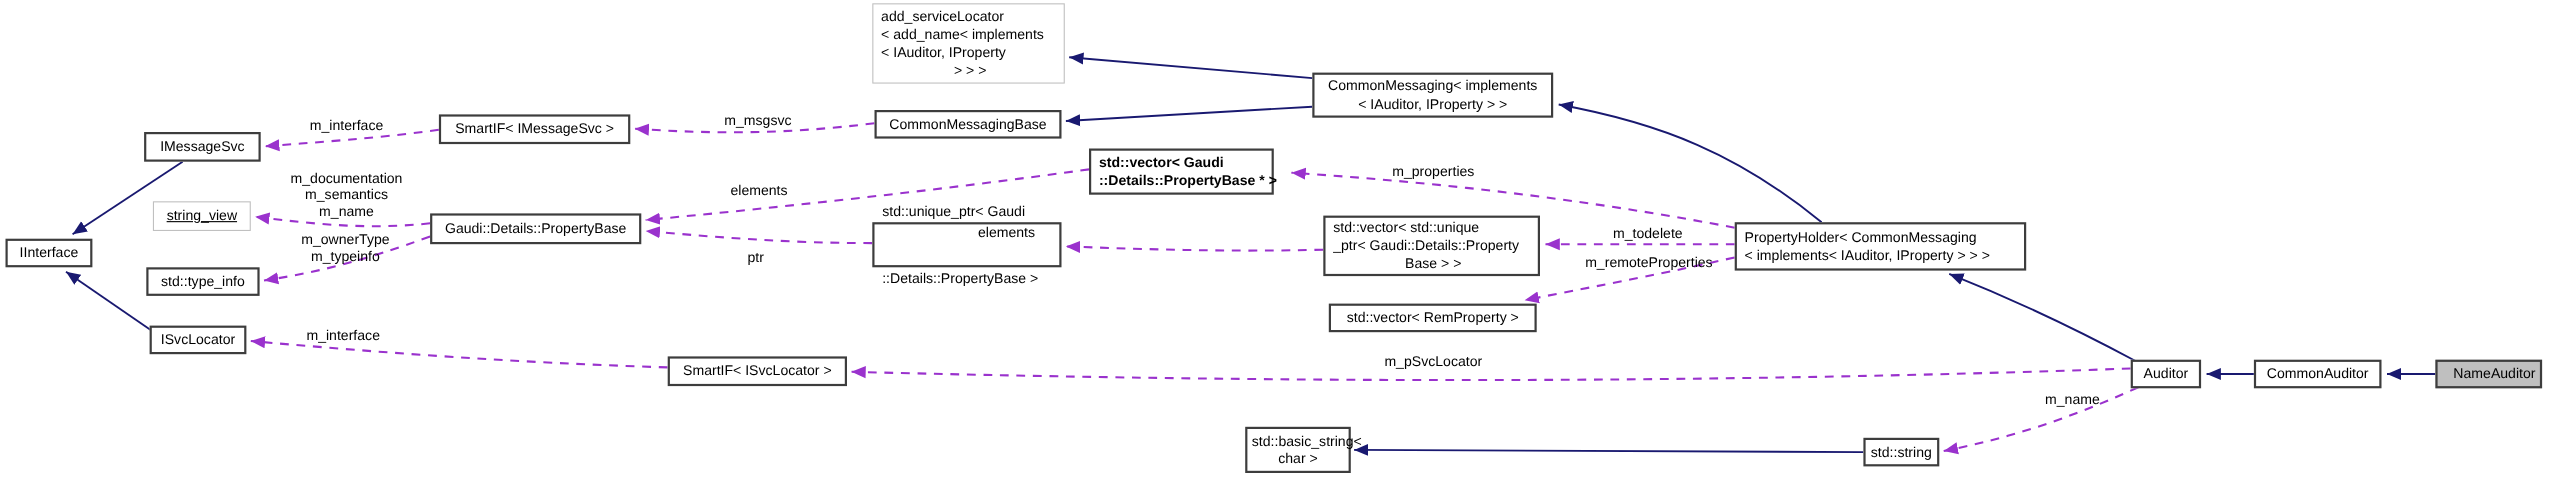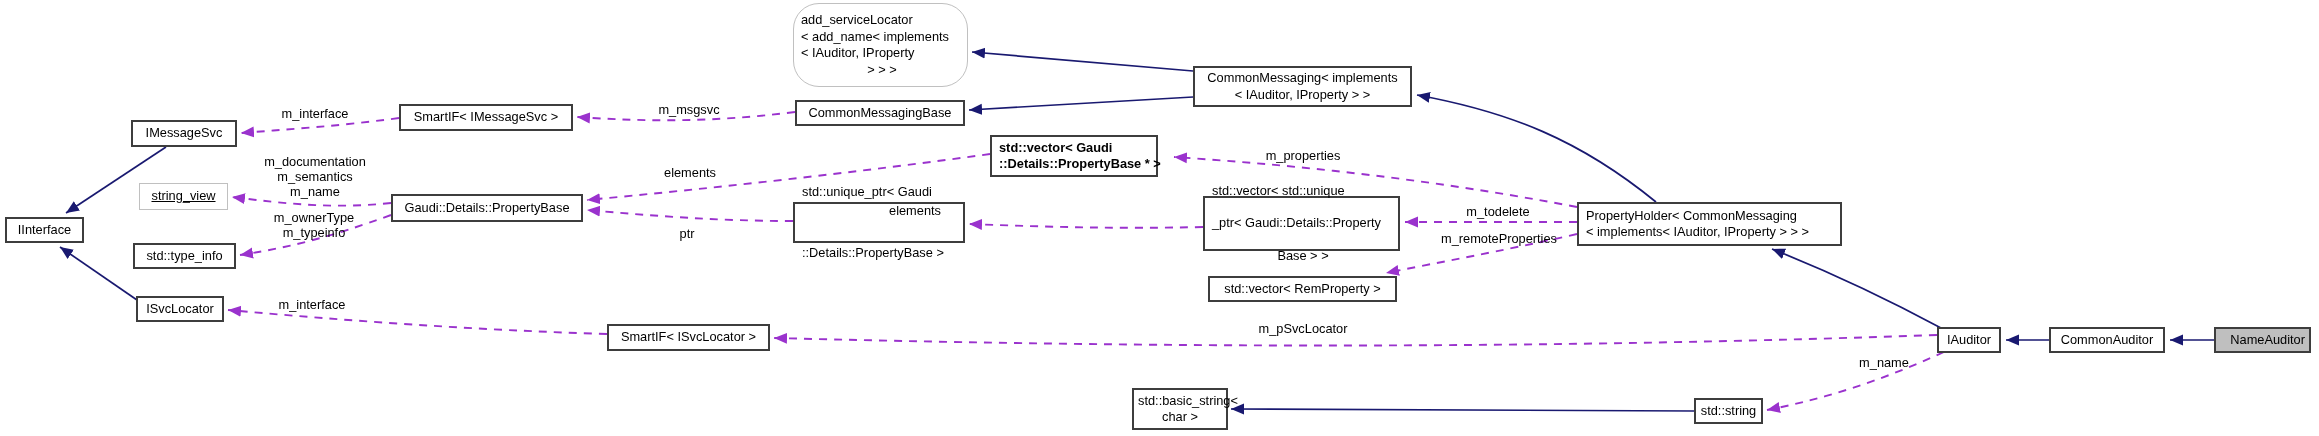--- a/index.html
+++ b/index.html
@@ -96,62 +96,62 @@
     </div>
     <div class="node" style="left: 399px; top: 104px; width: 174px; height: 27px;">
       <div class="nl">SmartIF&lt; IMessageSvc &gt;</div>
     </div>
     <div class="node" style="left: 391px; top: 194px; width: 192px; height: 28px;">
       <div class="nl">Gaudi::Details::PropertyBase</div>
     </div>
     <div class="node" style="left: 607px; top: 324px; width: 163px; height: 27px;">
       <div class="nl">SmartIF&lt; ISvcLocator &gt;</div>
     </div>
-    <div class="node muted align-left" style="left: 793px; top: 3px; width: 175px; height: 84px; border-radius: 26px;">
+    <div class="node muted align-left" style="left: 793px; top: 3px; width: 175px; height: 73px;">
       <div class="nl">add_serviceLocator</div>
       <div class="nl">&lt; add_name&lt; implements</div>
       <div class="nl">&lt; IAuditor, IProperty</div>
       <div class="nl center">&gt; &gt; &gt;</div>
     </div>
     <div class="node" style="left: 795px; top: 100px; width: 170px; height: 26px;">
       <div class="nl">CommonMessagingBase</div>
     </div>
     <div class="node" style="left: 1193px; top: 66px; width: 219px; height: 41px;">
       <div class="nl">CommonMessaging&lt; implements</div>
       <div class="nl">&lt; IAuditor, IProperty &gt; &gt;</div>
     </div>
     <div class="node align-left" style="left: 990px; top: 135px; width: 168px; height: 42px; font-weight: bold;">
       <div class="nl">std::vector&lt; Gaudi</div>
       <div class="nl">::Details::PropertyBase * &gt;</div>
     </div>
     <div class="node align-left" style="left: 793px; top: 202px; width: 172px; height: 41px; gap: 45px;">
       <div class="nl">std::unique_ptr&lt; Gaudi</div>
       <div class="nl">::Details::PropertyBase &gt;</div>
     </div>
-    <div class="node align-left" style="left: 1203px; top: 196px; width: 197px; height: 55px; gap: 16px;">
+    <div class="node align-left" style="left: 1203px; top: 196px; width: 197px; height: 55px;">
       <div class="nl">std::vector&lt; std::unique</div>
       <div class="nl">_ptr&lt; Gaudi::Details::Property</div>
       <div class="nl center">Base &gt; &gt;</div>
     </div>
     <div class="node" style="left: 1208px; top: 276px; width: 189px; height: 26px;">
       <div class="nl">std::vector&lt; RemProperty &gt;</div>
     </div>
     <div class="node align-left" style="left: 1577px; top: 202px; width: 265px; height: 44px;">
       <div class="nl">PropertyHolder&lt; CommonMessaging</div>
       <div class="nl">&lt; implements&lt; IAuditor, IProperty &gt; &gt; &gt;</div>
     </div>
     <div class="node" style="left: 1132px; top: 388px; width: 96px; height: 42px;">
       <div class="nl">std::basic_string&lt;</div>
       <div class="nl">char &gt;</div>
     </div>
     <div class="node" style="left: 1694px; top: 398px; width: 69px; height: 26px;">
       <div class="nl">std::string</div>
     </div>
     <div class="node" style="left: 1937px; top: 327px; width: 64px; height: 26px;">
-      <div class="nl">IAuditor</div>
+      <div class="nl">Auditor</div>
     </div>
     <div class="node" style="left: 2049px; top: 327px; width: 116px; height: 26px;">
       <div class="nl">CommonAuditor</div>
     </div>
     <div class="node current" style="left: 2214px; top: 327px; width: 97px; height: 26px; align-items: flex-end;">
       <div class="nl">NameAuditor</div>
     </div>
     <div class="edge-label" style="left: 315px; top: 106px;">
       <div>m_interface</div>
     </div>

